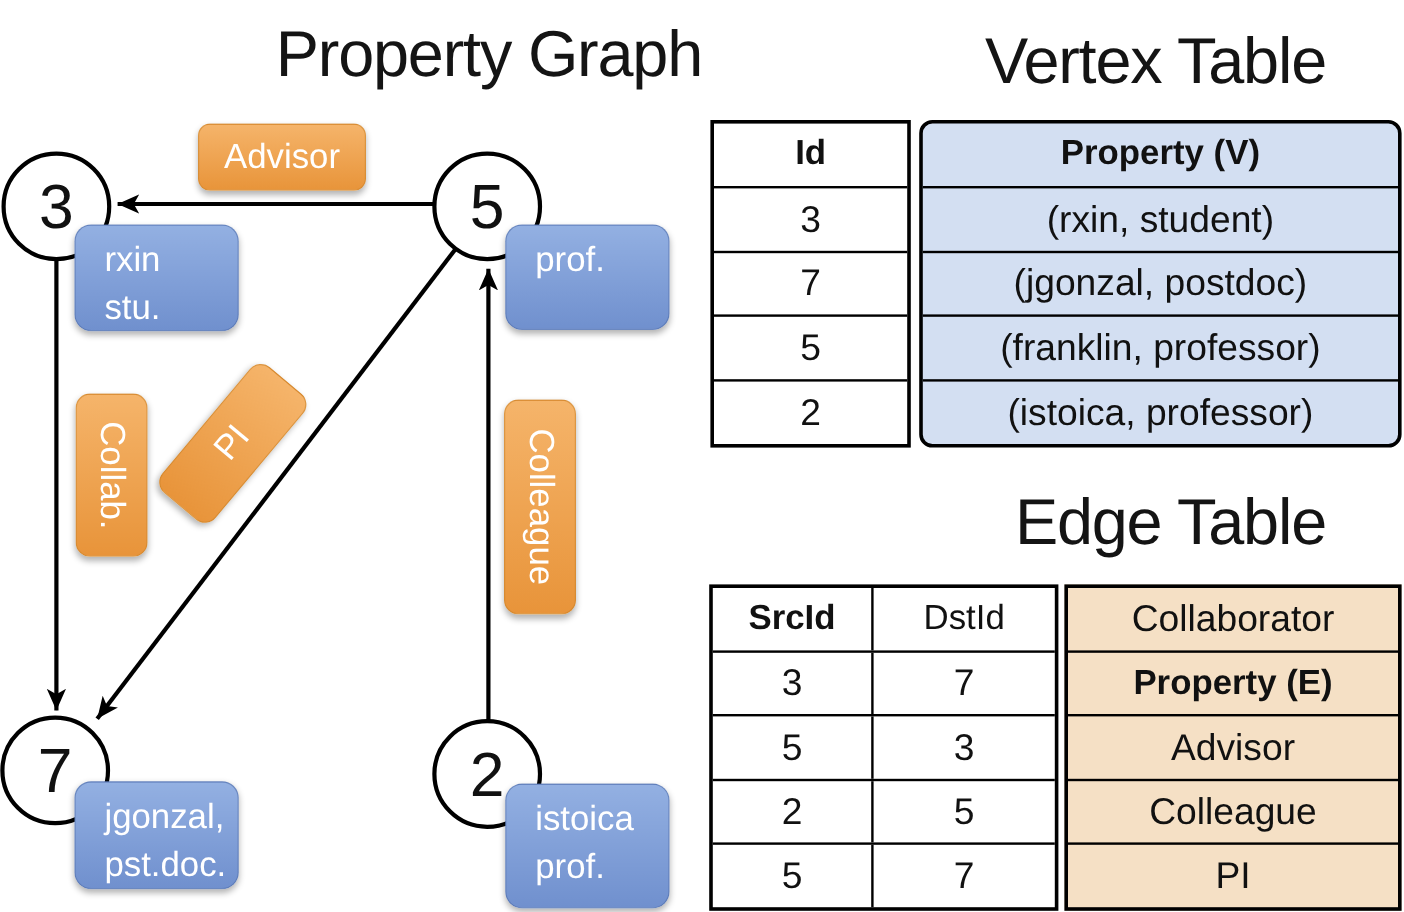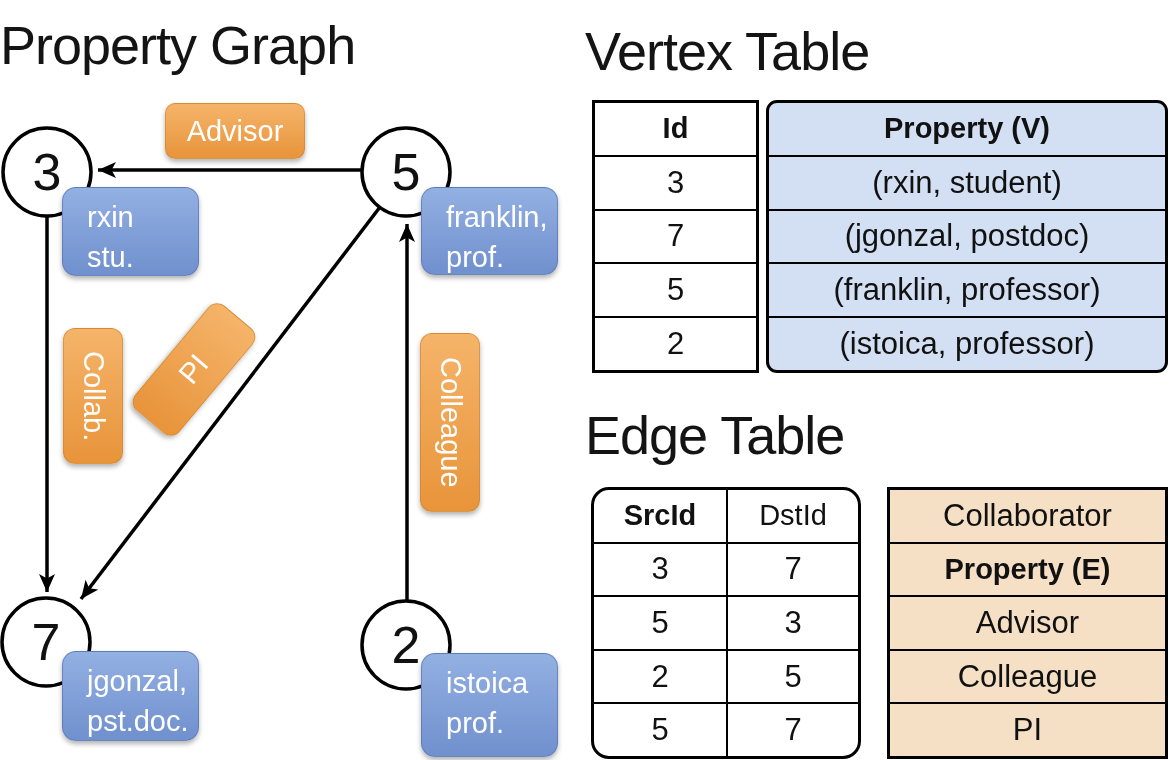--- a/index.html
+++ b/index.html
@@ -7,21 +7,21 @@
     position: relative;
     width: 1170px;
     height: 760px;
     overflow: hidden;
     background: #fff;
     font-family: "Liberation Sans", sans-serif;
     color: #111;
   }
   .panel-title {
     position: absolute;
-    text-align: left;
+    text-align: right;
     font-size: 54px;
     font-weight: 400;
     letter-spacing: -1px;
     color: #141414;
     white-space: nowrap;
   }
   #graph-title  { left: 0;   top: 14px;  width: 585px; }
   #vertex-title { left: 585px; top: 20px;  width: 520px; }
   #edge-title   { left: 585px; top: 404px; width: 520px; }
 
@@ -82,21 +82,21 @@
     justify-content: center;
     font-size: 31px;
     border-top: 2px solid #000;
     white-space: nowrap;
   }
   .tbl-col .cell:first-child { border-top: none; }
   .tbl-col .hdr { font-weight: 700; font-size: 29px; }
 
   #vertex-id-col   { left: 592px; top: 100px; width: 167px; height: 273px; }
   #vertex-prop-col { left: 766px; top: 100px; width: 402px; height: 273px; background: #d3dff2; border-radius: 11px; }
-  #edge-pair-col   { left: 591px; top: 487px; width: 270px; height: 272px; border-radius: 18px; }
+  #edge-pair-col   { left: 591px; top: 487px; width: 291px; height: 272px; }
   #edge-prop-col   { left: 887px; top: 487px; width: 281px; height: 272px; background: #f5e0c5; }
 
   .pair-row { flex: 1; display: flex; border-top: 2px solid #000; }
   .pair-row:first-child { border-top: none; }
   .pair-row .half {
     display: flex; align-items: center; justify-content: center;
     font-size: 31px; white-space: nowrap;
   }
   .pair-row .half.src { width: 134px; border-right: 2px solid #000; box-sizing: border-box; }
   .pair-row .half.dst { flex: 1; }
@@ -142,21 +142,20 @@
   </div>
   <div class="badge" id="badge-colleague">
     <span class="vert-text">Colleague</span>
   </div>
 
   <div class="prop-box" id="box-rxin">
     <div>rxin</div>
     <div>stu.</div>
   </div>
   <div class="prop-box" id="box-franklin">
-    <div>franklin,</div>
     <div>prof.</div>
   </div>
   <div class="prop-box" id="box-jgonzal">
     <div>jgonzal,</div>
     <div>pst.doc.</div>
   </div>
   <div class="prop-box" id="box-istoica">
     <div>istoica</div>
     <div>prof.</div>
   </div>

